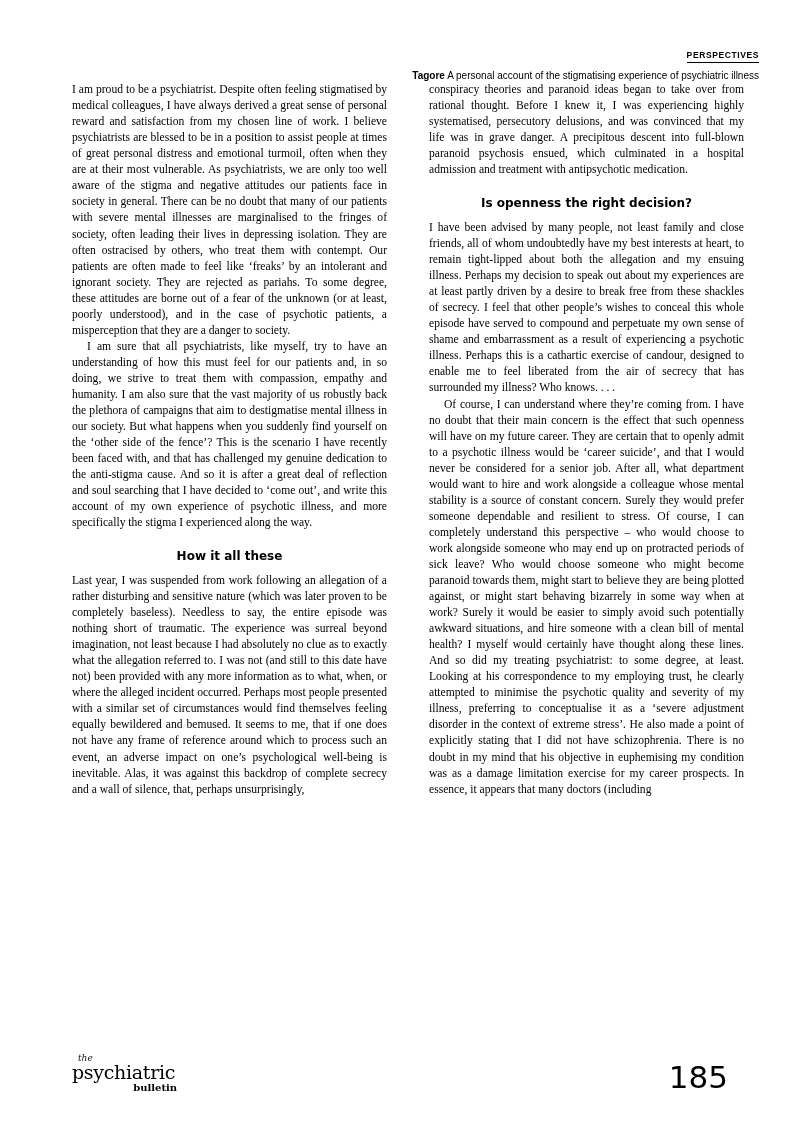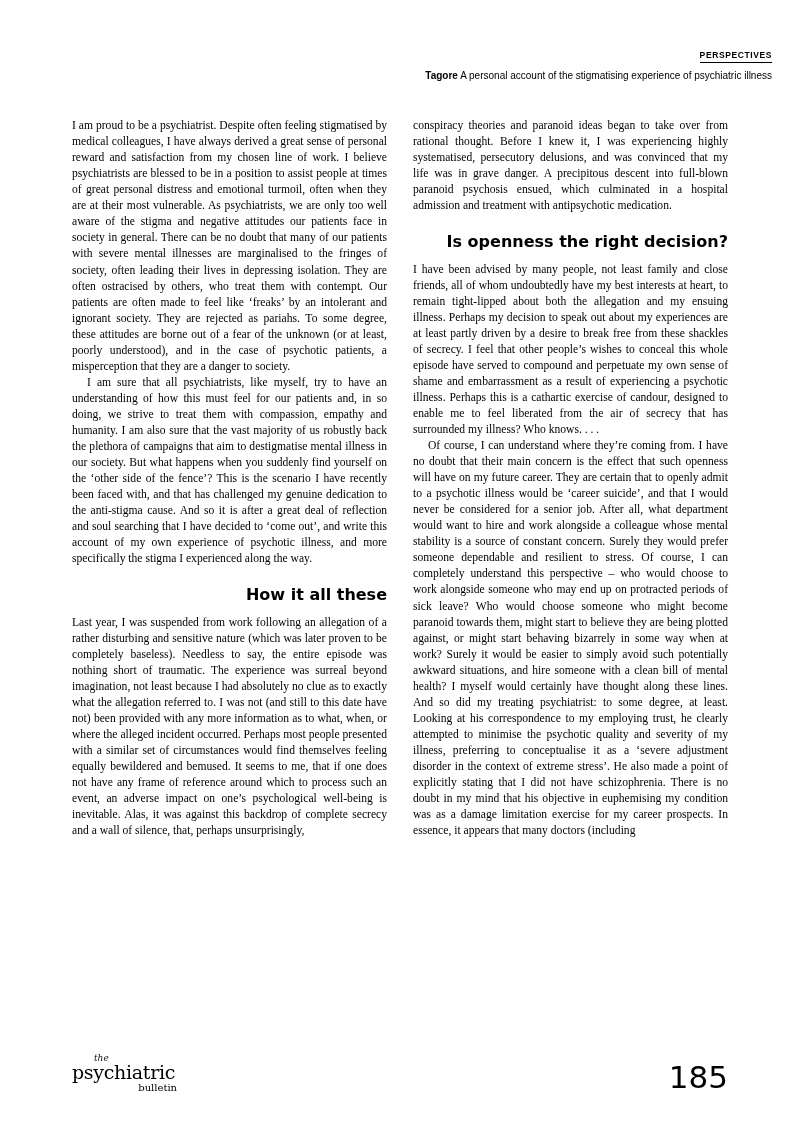--- a/index.html
+++ b/index.html
@@ -13,21 +13,21 @@
     font-family: "Liberation Serif", serif;
     color: #000000;
     position: relative;
     overflow: hidden;
   }
   .page {
     position: relative;
     width: 800px;
     height: 1133px;
     box-sizing: border-box;
-    padding: 42px 28px 0 72px;
+    padding: 42px 41px 0 72px;
   }
 
   
   .runhead {
     text-align: right;
     line-height: 1.35;
   }
   .runhead-section {
     font-family: "Liberation Sans", sans-serif;
     font-weight: bold;
@@ -61,81 +61,80 @@
   .byline {
     font-family: "DejaVu Sans", sans-serif;
     font-size: 13.5px;
     margin-top: 19px;
     font-weight: normal;
   }
 
   
   .columns {
     display: flex;
-    margin-top: 36px;
-    gap: 26px;
+    gap: 42px;
   }
   .col {
     width: 315px;
     font-size: 11.6px;
     line-height: 1.385;
     text-align: justify;
     -webkit-hyphens: auto;
     hyphens: auto;
   }
   .col p {
     margin: 0;
     text-indent: 0;
   }
   .col p.indent {
     text-indent: 15px;
   }
   h2.sec-head {
     font-family: "DejaVu Sans", sans-serif;
-    font-size: 16px;
+    font-size: 12px;
     font-weight: bold;
     margin: 17px 0 8px 0;
-    text-align: right;
+    text-align: center;
   }
 
   
   .footer {
     position: absolute;
     left: 72px;
     right: 72px;
     bottom: 38px;
     display: flex;
     align-items: flex-end;
     justify-content: space-between;
   }
   .logo {
     position: relative;
     font-family: "DejaVu Serif", serif;
     line-height: 1;
     padding-bottom: 2px;
   }
   .logo .the {
     position: absolute;
-    left: 22px;
+    left: 6px;
     top: -9px;
     font-size: 9px;
     font-style: italic;
     color: #111;
   }
   .logo .psychiatric {
     font-size: 19px;
     font-weight: normal;
     letter-spacing: -0.3px;
   }
   .logo .bulletin {
     position: absolute;
     right: -2px;
     bottom: -9px;
     font-size: 10px;
-    font-weight: normal;
+    font-weight: bold;
   }
   .logo-wrap { position: relative; padding-bottom: 11px; padding-right: 4px;}
   .page-number {
     font-family: "DejaVu Sans", sans-serif;
     font-size: 31px;
     font-weight: normal;
     letter-spacing: 0px;
     margin-left: 29px;
   }
 </style>

